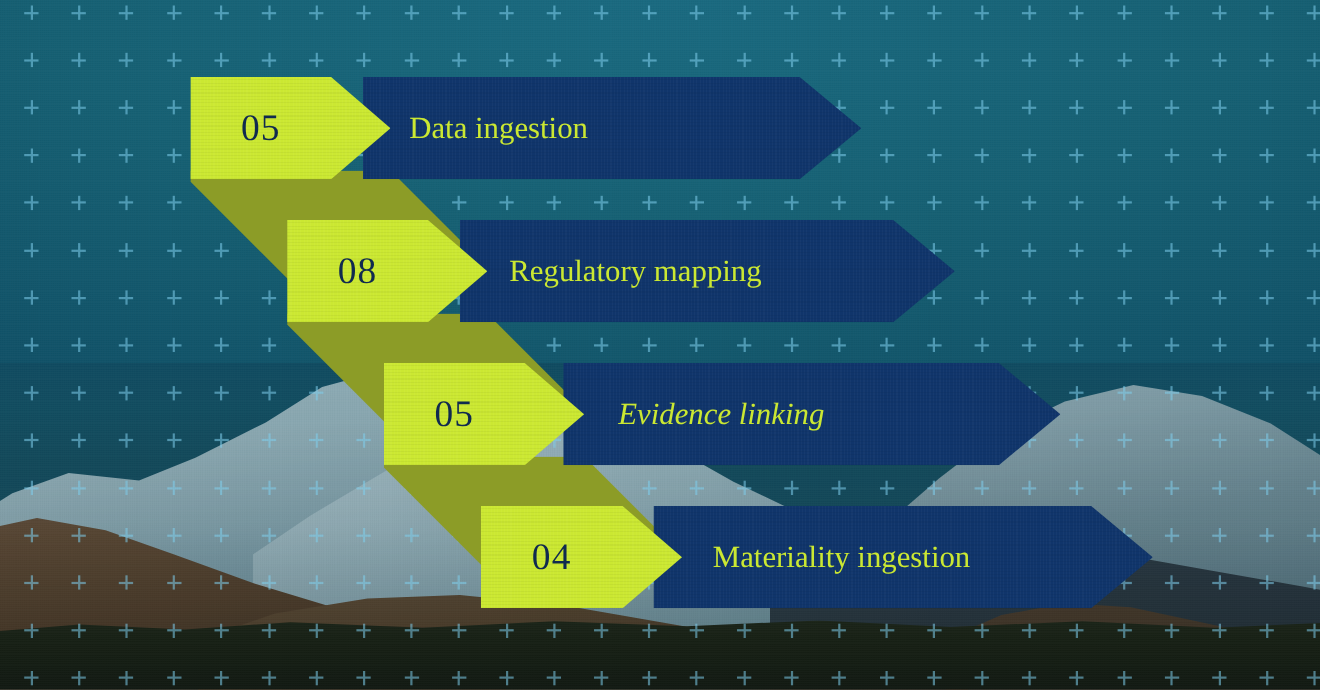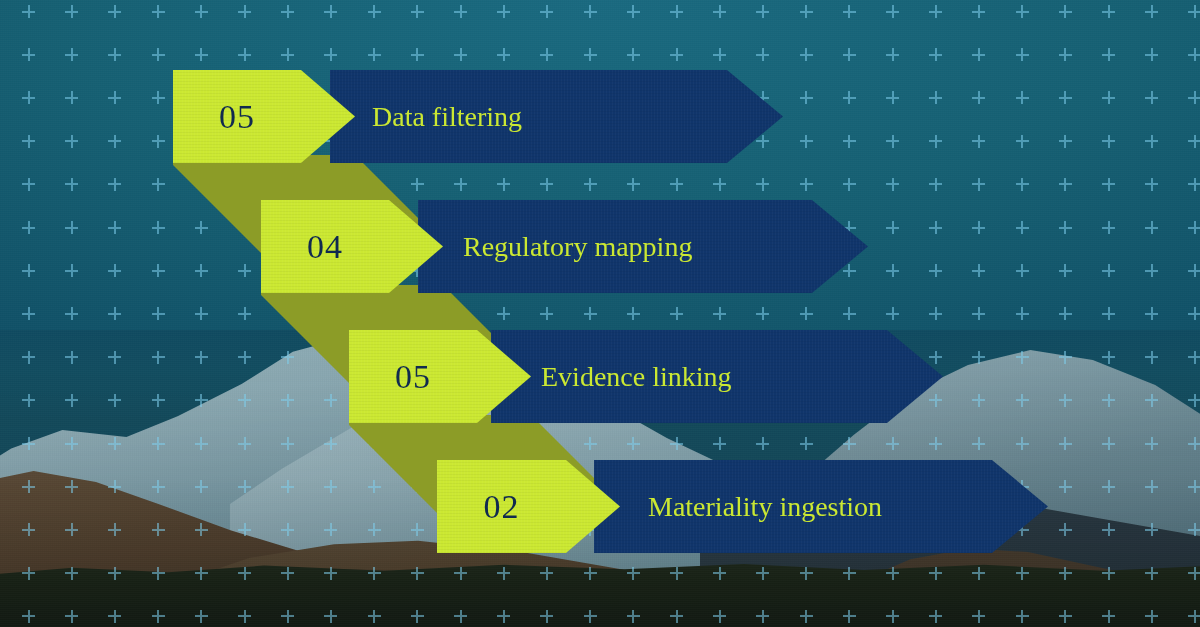--- a/index.html
+++ b/index.html
@@ -596,64 +596,64 @@
                 clip-path:polygon(0px 0px,182px 0px,272px 90px,272px 100px,90px 100px,0px 10px);"></div>
     <div class="connector" style="left:261px;top:285px;width:290px;height:100px;
                 clip-path:polygon(0px 0px,182px 0px,272px 90px,272px 100px,90px 100px,0px 10px);"></div>
     <div class="connector" style="left:349px;top:415px;width:290px;height:100px;
                 clip-path:polygon(0px 0px,182px 0px,272px 90px,272px 100px,90px 100px,0px 10px);"></div>
 
     <div class="step">
       <div class="bar" style="left:330px;top:70px;width:453px;height:93px;
                   clip-path:polygon(0 0,397px 0,453px 46.5px,397px 93px,0 93px);">
         <div class="grain-patch"></div>
-        <div class="lbl" style="left:42px;">Data filtering</div>
+        <div class="lbl" style="left:42px;">Data ingestion</div>
       </div>
       <div class="chev" style="left:173px;top:70px;width:182px;height:93px;
                   clip-path:polygon(0 0,128px 0,182px 46.5px,128px 93px,0 93px);">
         <div class="grain-patch"></div>
         <div class="num">05</div>
       </div>
     </div>
 
     <div class="step">
       <div class="bar" style="left:418px;top:200px;width:450px;height:93px;
                   clip-path:polygon(0 0,394px 0,450px 46.5px,394px 93px,0 93px);">
         <div class="grain-patch"></div>
         <div class="lbl" style="left:45px;">Regulatory mapping</div>
       </div>
       <div class="chev" style="left:261px;top:200px;width:182px;height:93px;
                   clip-path:polygon(0 0,128px 0,182px 46.5px,128px 93px,0 93px);">
         <div class="grain-patch"></div>
-        <div class="num">04</div>
+        <div class="num">08</div>
       </div>
     </div>
 
     <div class="step">
-      <div class="bar" style="left:491px;top:330px;width:452px;height:93px;
-                  clip-path:polygon(0 0,396px 0,452px 46.5px,396px 93px,0 93px);">
+      <div class="bar" style="left:512px;top:330px;width:452px;height:93px;
+                  clip-path:polygon(0 0,396px 0,452px 46.5px,396px 93px,0 93px);font-style:italic;">
         <div class="grain-patch"></div>
         <div class="lbl" style="left:50px;">Evidence linking</div>
       </div>
       <div class="chev" style="left:349px;top:330px;width:182px;height:93px;
                   clip-path:polygon(0 0,128px 0,182px 46.5px,128px 93px,0 93px);">
         <div class="grain-patch"></div>
         <div class="num">05</div>
       </div>
     </div>
 
     <div class="step">
       <div class="bar" style="left:594px;top:460px;width:454px;height:93px;
                   clip-path:polygon(0 0,398px 0,454px 46.5px,398px 93px,0 93px);">
         <div class="grain-patch"></div>
         <div class="lbl" style="left:54px;">Materiality ingestion</div>
       </div>
       <div class="chev" style="left:437px;top:460px;width:183px;height:93px;
                   clip-path:polygon(0 0,129px 0,183px 46.5px,129px 93px,0 93px);">
         <div class="grain-patch"></div>
-        <div class="num">02</div>
+        <div class="num">04</div>
       </div>
     </div>
 
   </div>
 
 
 </div>
 
 </body></html>

